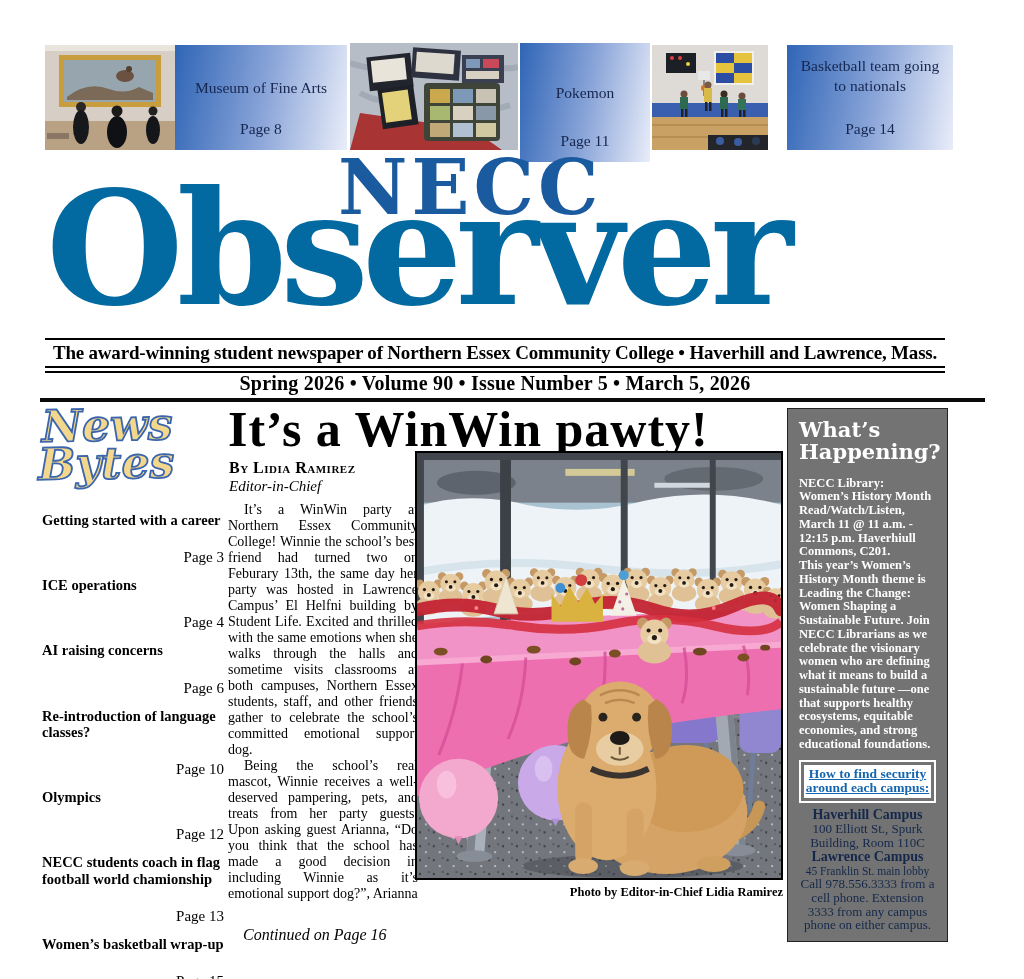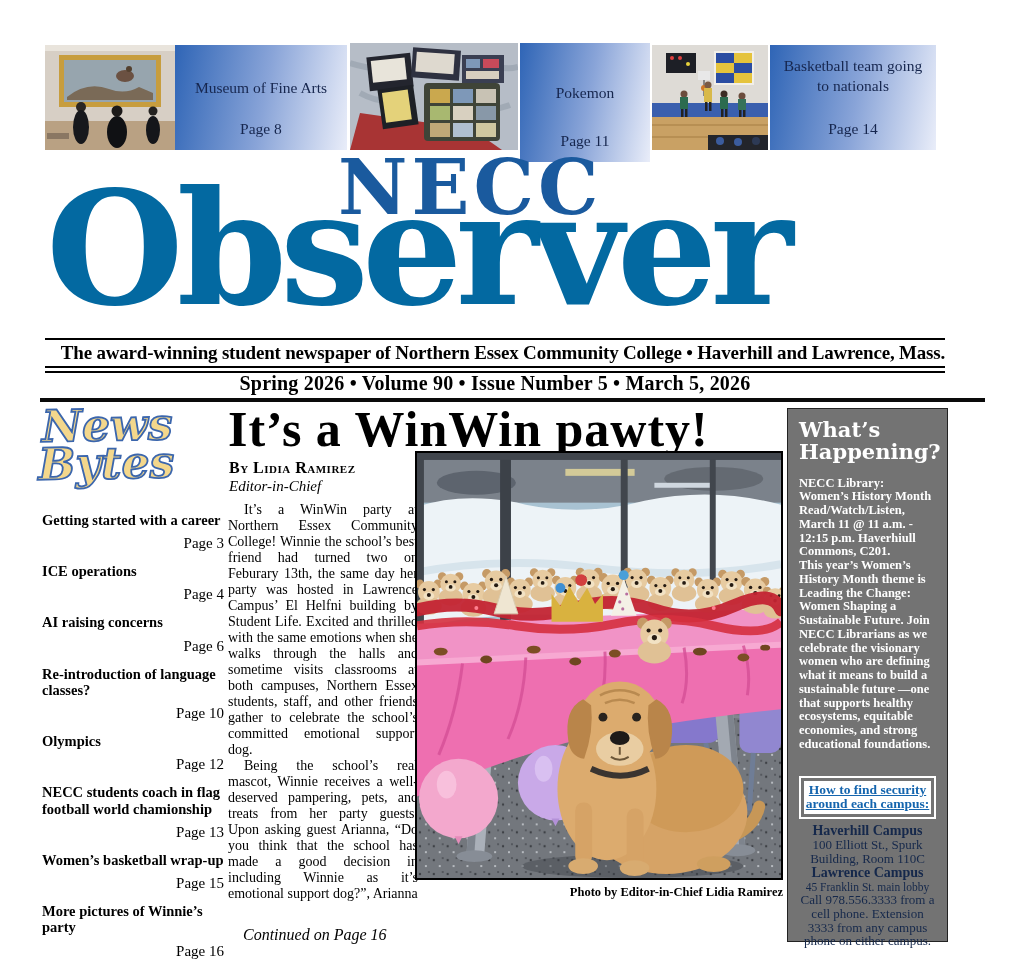--- a/index.html
+++ b/index.html
@@ -13,46 +13,46 @@
              background:linear-gradient(100deg,#2f65b6 0%,#89a4d8 52%,#e9edf9 100%);
              color:#16264e;display:flex;flex-direction:column;align-items:center;
              padding:10px 6px 12px;font-size:15.5px;}
   .promo-title{flex:1;display:flex;align-items:center;text-align:center;line-height:1.25;}
   .promo-page{text-align:left;}
   .pp1{left:45px;width:130px;}
   .pb1{left:175px;width:172px;}
   .pp2{left:350px;width:168px;top:43px;height:107px;}
   .pb2{left:520px;width:130px;top:43px;height:119px;}
   .pp3{left:652px;width:116px;}
-  .pb3{left:770px;width:166px;gap:24px;}
+  .pb3{left:787px;width:166px;gap:24px;}
 
   
   .masthead{position:absolute;left:0;top:148px;width:856px;height:190px;}
   .necc{position:absolute;left:338px;top:2px;font-family:"DejaVu Serif",serif;
         font-weight:bold;font-size:76px;line-height:1;color:#1a5a9e;letter-spacing:4px;}
   .observer{position:absolute;left:46px;top:22px;font-family:"DejaVu Serif",serif;
         font-weight:bold;font-size:158px;line-height:1;color:#0369a1;letter-spacing:-7px;}
   .tagline-wrap{position:absolute;left:45px;top:338px;width:900px;border-top:2px solid #000;
-        text-align:right;font-weight:bold;font-size:19px;padding:2px 0 20px;letter-spacing:-0.2px;}
+        text-align:center;font-weight:bold;font-size:19px;padding:2px 0 20px;letter-spacing:-0.2px;}
   .dbl-rule{position:absolute;left:45px;top:366px;width:900px;height:3px;
         border-top:2px solid #000;border-bottom:2px solid #000;}
   .issue-line{position:absolute;left:45px;top:372px;width:900px;text-align:center;
         font-weight:bold;font-size:20px;letter-spacing:0.2px;}
   .thick-rule{position:absolute;left:40px;top:398px;width:945px;height:4px;background:#0a0a0a;}
 
   
   .nb-logo{position:absolute;left:42px;top:406px;width:190px;
         font-family:"DejaVu Serif",serif;font-style:italic;font-weight:bold;
         font-size:44px;line-height:0.86;color:#f3d78c;-webkit-text-stroke:1.8px #3b66ad;
         transform:rotate(-1deg);}
   .nb-logo .l2{margin-left:-4px;}
   .nb-list{position:absolute;left:42px;top:512px;width:186px;}
   .nb-item{margin-bottom:11px;}
   .nb-title{font-weight:bold;font-size:14.5px;line-height:1.12;}
-  .nb-page{text-align:right;font-size:15px;margin-top:7px;padding-right:4px;}
+  .nb-page{text-align:right;font-size:15px;margin-top:21px;padding-right:4px;}
 
   
   .headline{position:absolute;left:228px;top:404px;width:560px;font-weight:bold;
         font-size:50px;line-height:1;letter-spacing:1px;}
   .byline{position:absolute;left:229px;top:459px;font-weight:bold;font-size:16px;
         font-variant:small-caps;letter-spacing:0.5px;}
   .byrole{position:absolute;left:229px;top:478px;font-style:italic;font-size:15px;}
   .body-col{position:absolute;left:228px;top:502px;width:190px;font-size:14px;
         line-height:16px;text-align:justify;hyphens:auto;-webkit-hyphens:auto;}
   .body-col p{margin:0;text-indent:16px;}
@@ -67,21 +67,21 @@
   .photo-caption{position:absolute;left:417px;top:906px;width:368px;
         font-family:"Liberation Sans",sans-serif;font-weight:bold;font-size:13.5px;}
 
   
   .wh-box{position:absolute;left:787px;top:408px;width:161px;height:534px;
         box-sizing:border-box;background:#737373;border:1px solid #222;
         padding:10px 11px 6px;color:#fff;}
   .wh-title{font-family:"DejaVu Serif",serif;font-weight:bold;font-size:21px;
         line-height:1.06;margin-bottom:13px;}
   .wh-body{font-weight:bold;font-size:12.5px;line-height:1.1;white-space:pre-line;}
-  .sec-outer{margin-top:24px;border:2px solid #fff;padding:3px;}
+  .sec-outer{margin-top:8px;border:2px solid #fff;padding:3px;}
   .sec-inner{background:#fff;text-align:center;padding:2px 1px;}
   .sec-title{font-weight:bold;font-size:13.5px;line-height:1.08;color:#1565ae;
         text-decoration:underline;}
   .sec-details{margin-top:5px;text-align:center;color:#15284b;line-height:1.06;}
   .sec-b{font-weight:bold;font-size:14px;}
   .sec-n{font-size:13px;}
   .sec-s{font-size:11.5px;}
 </style>
 </head>
 <body>

